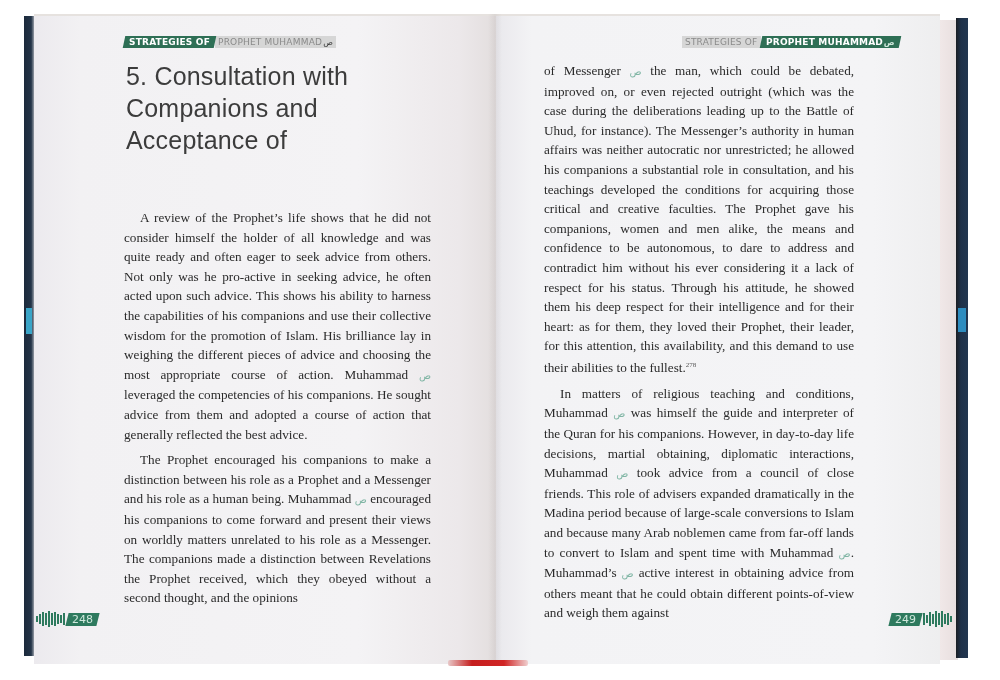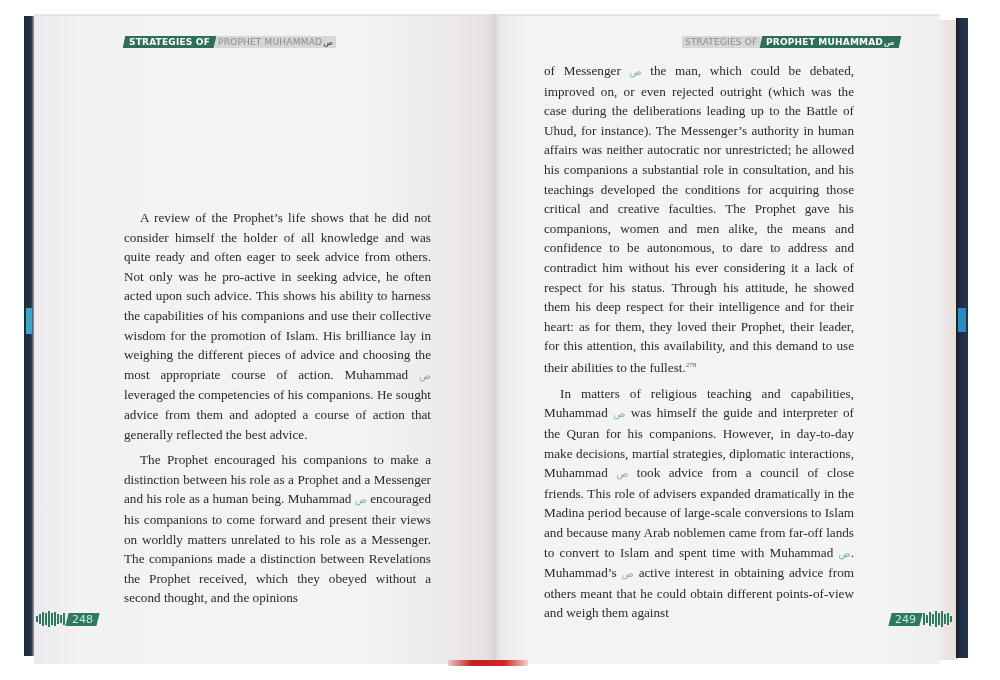--- a/index.html
+++ b/index.html
@@ -129,20 +129,23 @@
   <div class="running-header right">
     <div class="hdr-gray">
       <span>STRATEGIES OF</span>
     </div>
     <div class="hdr-green">
       <span>PROPHET MUHAMMAD</span><span class="hdr-mark" style="color:#cfe8dc">ص</span>
     </div>
   </div>
 
   <h1 class="chapter-title">
+    <div>5. Consultation with</div>
+    <div>Companions and</div>
+    <div>Acceptance of</div>
   </h1>
 
   <div class="body-text left">
     <p class="para">
       <span>A review of the Prophet’s life shows that he did not consider himself the holder of all knowledge and was quite ready and often eager to seek advice from others. Not only was he pro-active in seeking advice, he often acted upon such advice. This shows his ability to harness the capabilities of his companions and use their collective wisdom for the promotion of Islam. His brilliance lay in weighing the different pieces of advice and choosing the most appropriate course of action. Muhammad</span>
       <span class="pbuh">ص</span>
       <span>leveraged the competencies of his companions. He sought advice from them and adopted a course of action that generally reflected the best advice.</span>
     </p>
     <p class="para">
       <span>The Prophet encouraged his companions to make a distinction between his role as a Prophet and a Messenger and his role as a human being. Muhammad</span>
@@ -151,23 +154,23 @@
     </p>
   </div>
 
   <div class="body-text right">
     <p class="para noindent">
       <span>of Messenger</span>
       <span class="pbuh">ص</span>
       <span>the man, which could be debated, improved on, or even rejected outright (which was the case during the deliberations leading up to the Battle of Uhud, for instance). The Messenger’s authority in human affairs was neither autocratic nor unrestricted; he allowed his companions a substantial role in consultation, and his teachings developed the conditions for acquiring those critical and creative faculties. The Prophet gave his companions, women and men alike, the means and confidence to be autonomous, to dare to address and contradict him without his ever considering it a lack of respect for his status. Through his attitude, he showed them his deep respect for their intelligence and for their heart: as for them, they loved their Prophet, their leader, for this attention, this availability, and this demand to use their abilities to the fullest.</span><sup>278</sup>
     </p>
     <p class="para">
-      <span>In matters of religious teaching and capabilities, Muhammad</span>
-      <span class="pbuh">ص</span>
-      <span>was himself the guide and interpreter of the Quran for his companions. However, in day-to-day make decisions, martial strategies, diplomatic interactions, Muhammad</span>
+      <span>In matters of religious teaching and conditions, Muhammad</span>
+      <span class="pbuh">ص</span>
+      <span>was himself the guide and interpreter of the Quran for his companions. However, in day-to-day life decisions, martial obtaining, diplomatic interactions, Muhammad</span>
       <span class="pbuh">ص</span>
       <span>took advice from a council of close friends. This role of advisers expanded dramatically in the Madina period because of large-scale conversions to Islam and because many Arab noblemen came from far-off lands to convert to Islam and spent time with Muhammad</span>
       <span class="pbuh">ص</span><span>. Muhammad’s</span>
       <span class="pbuh">ص</span>
       <span>active interest in obtaining advice from others meant that he could obtain different points-of-view and weigh them against</span>
     </p>
   </div>
 
   <div class="folio left">
     <div class="folio-wave">

